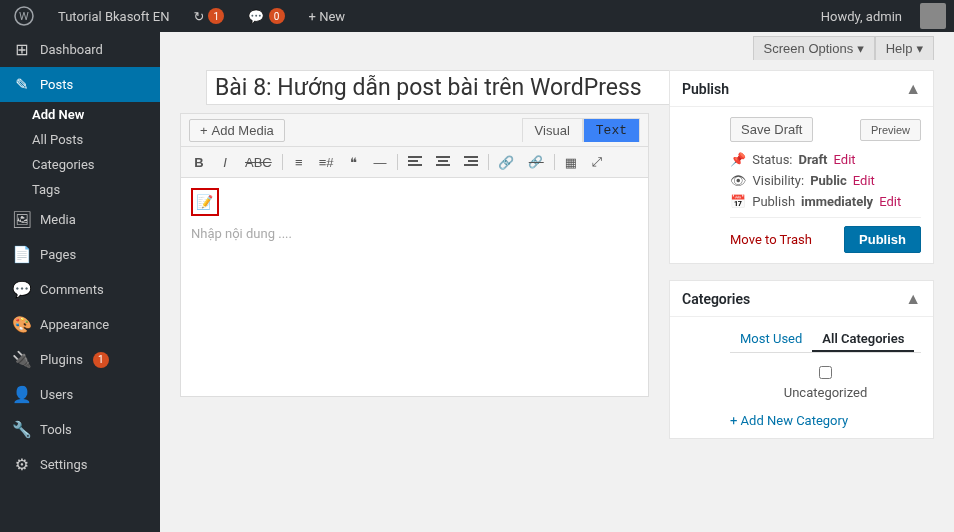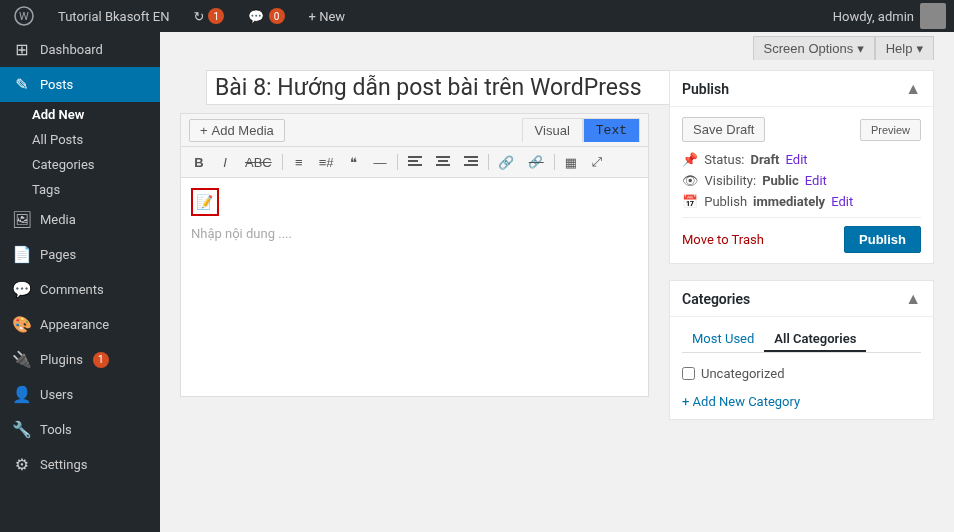--- a/index.html
+++ b/index.html
@@ -10,21 +10,21 @@
       background: #23282d;
       height: 32px;
       display: flex;
       align-items: center;
       padding: 0 8px;
       color: #ccc;
       font-size: 13px;
       justify-content: space-between;
     }
     .adminbar-left { display: flex; align-items: center; gap: 12px; }
-    .adminbar-right { display: flex; align-items: center; gap: 0; }
+    .adminbar-right { display: flex; align-items: center; gap: 12px; }
     .adminbar-item { color: #ccc; display: flex; align-items: center; gap: 4px; cursor: pointer; padding: 0 6px; }
     .adminbar-badge {
       background: #d54e21;
       color: #fff;
       border-radius: 50%;
       font-size: 10px;
       width: 16px; height: 16px;
       display: inline-flex; align-items: center; justify-content: center;
     }
     .howdy { color: #ccc; }
@@ -234,21 +234,21 @@
       padding: 8px 12px;
       border-bottom: 1px solid #eee;
       background: #fff;
     }
     .postbox-title {
       font-size: 14px;
       font-weight: 600;
       color: #23282d;
     }
     .postbox-toggle { cursor: pointer; color: #777; font-size: 16px; }
-    .postbox-body { padding: 10px 12px; }
+    .postbox-body { padding: 10px 12px; margin-left: 48px; }
 
     
     .publish-actions {
       display: flex;
       justify-content: space-between;
       align-items: center;
       margin-bottom: 10px;
     }
     .btn-save-draft {
       background: #f7f7f7;
@@ -269,21 +269,21 @@
       border-radius: 2px;
     }
     .publish-status-line {
       display: flex;
       align-items: center;
       gap: 6px;
       font-size: 13px;
       color: #555;
       margin-bottom: 6px;
     }
-    .publish-status-line a { color: #6d28d9; text-decoration: none; }
+    .publish-status-line a { color: #be185d; text-decoration: none; }
     .publish-footer {
       display: flex;
       align-items: center;
       justify-content: space-between;
       padding-top: 8px;
       border-top: 1px solid #eee;
       margin-top: 8px;
     }
     .btn-trash { color: #a00; text-decoration: none; font-size: 13px; cursor: pointer; }
     .btn-publish {
@@ -306,21 +306,21 @@
     }
     .cat-tab {
       padding: 4px 10px;
       cursor: pointer;
       font-size: 13px;
       color: #0073aa;
       border-bottom: 2px solid transparent;
     }
     .cat-tab.active { color: #23282d; border-bottom-color: #23282d; font-weight: 600; }
     .category-list { margin-bottom: 10px; }
-    .cat-item { display: flex; align-items: center; gap: 6px; padding: 3px 0; font-size: 13px; color: #555; }
+    .cat-item { display: flex; align-items: center; gap: 6px; padding: 3px 0; font-size: 13px; color: #555; flex-direction: column; }
     .cat-item input[type=checkbox] { margin: 0; }
     .add-cat-link { color: #0073aa; text-decoration: none; font-size: 13px; }
   </style>
 </head>
 <body>
 
 <div id="wpadminbar">
   <div class="adminbar-left">
     <div class="adminbar-item">
       <svg width="20" height="20" viewBox="0 0 20 20" fill="#9ea3a8">

